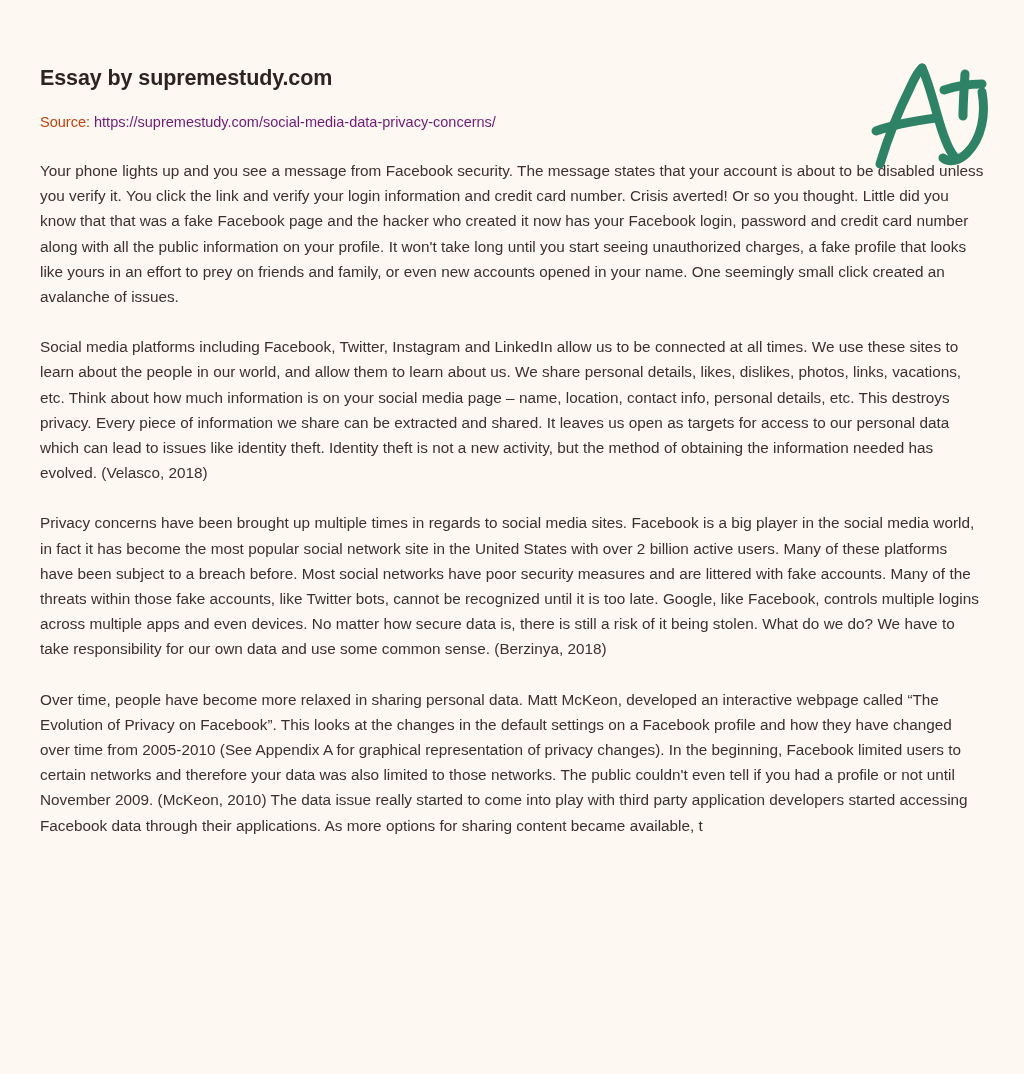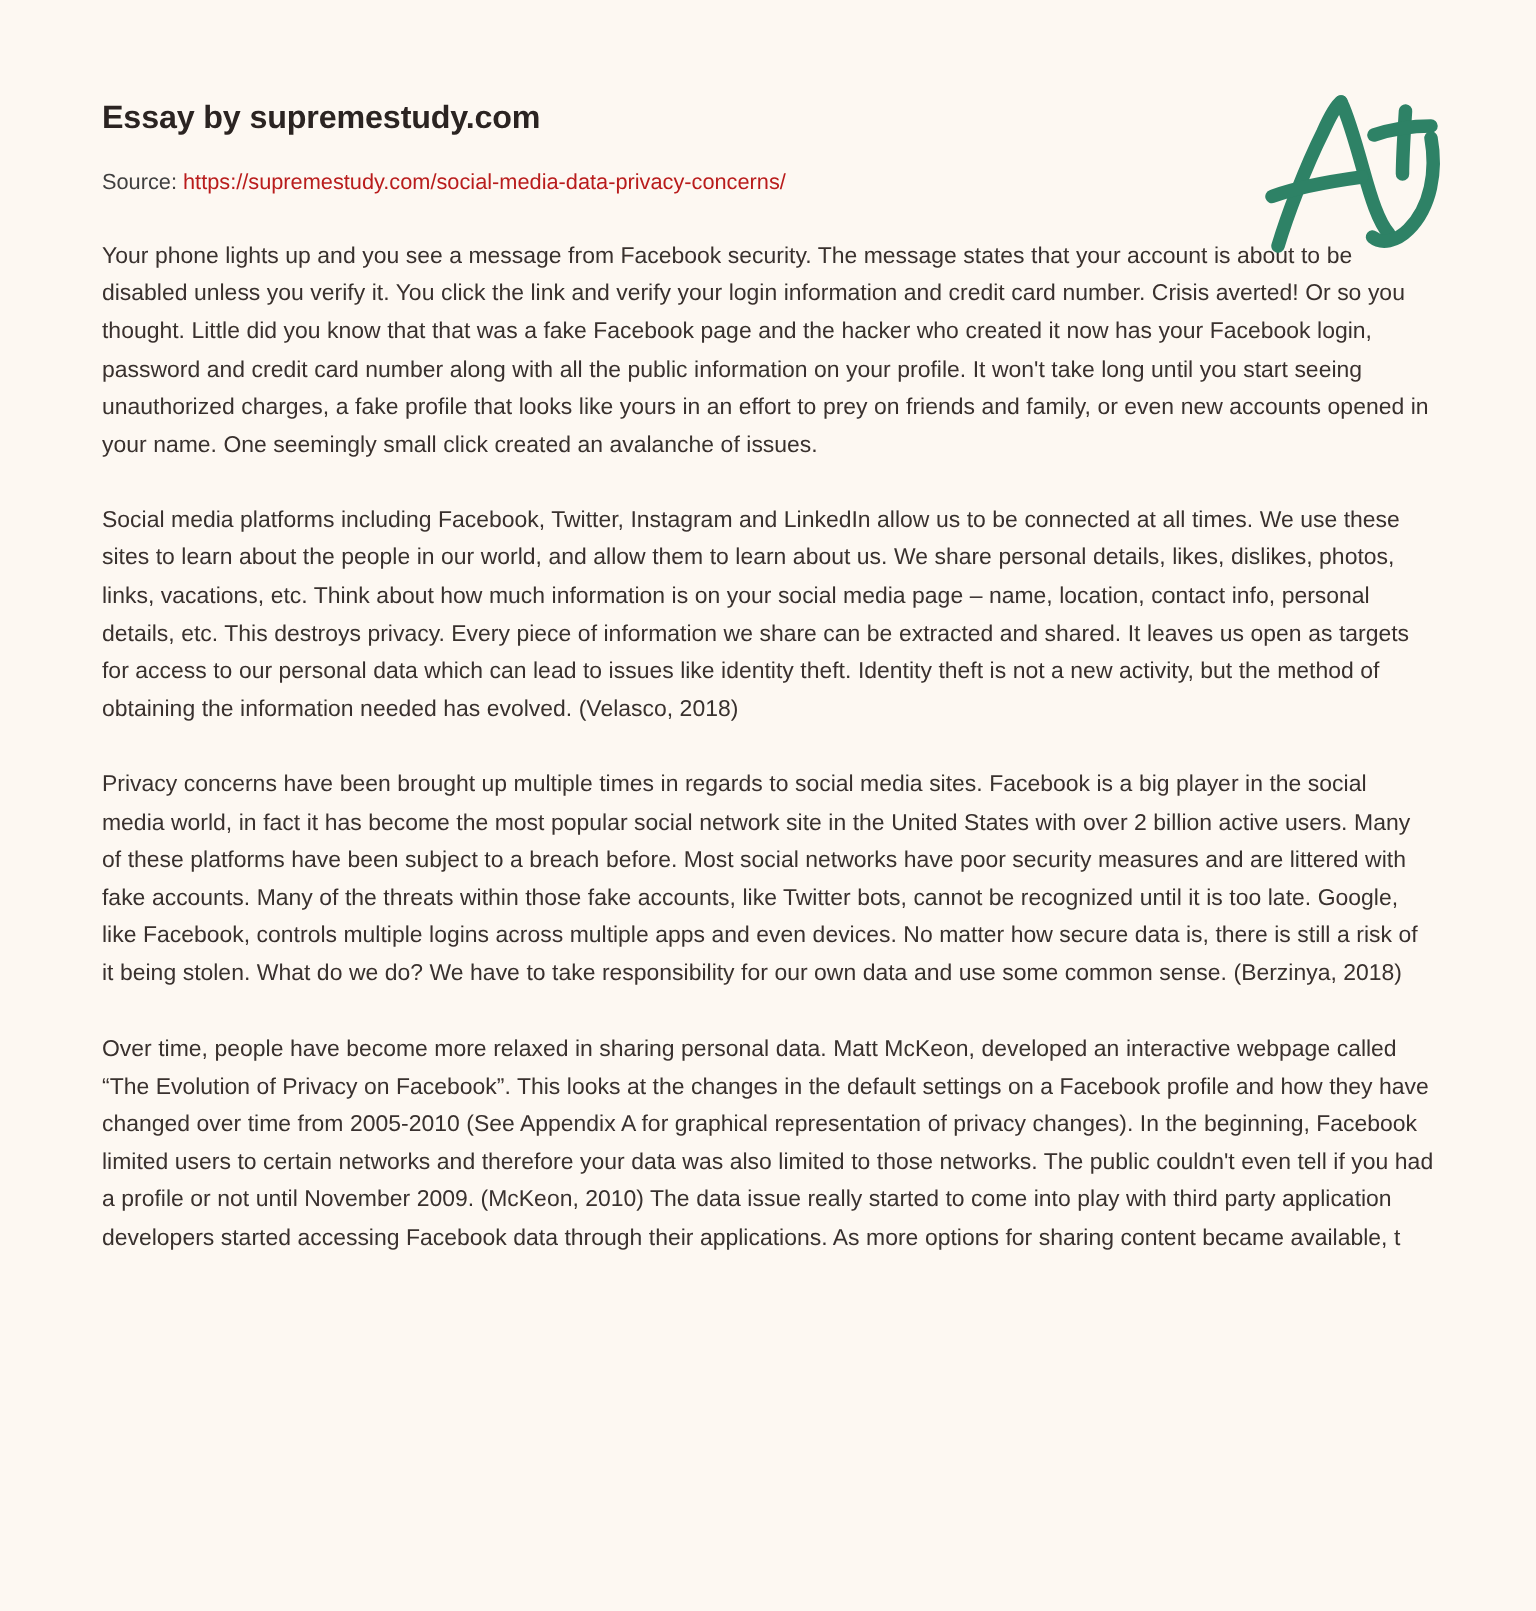--- a/index.html
+++ b/index.html
@@ -13,21 +13,21 @@
     font-family: "Liberation Sans", sans-serif;
     overflow: hidden;
     position: relative;
   }
 
   .page {
     position: relative;
     width: 1024px;
     height: 1074px;
     box-sizing: border-box;
-    padding: 0 68px;
+    padding: 0 40px;
   }
 
   
   .header {
     position: relative;
     padding-top: 66px;
     height: 118px;
     box-sizing: border-box;
   }
 
@@ -40,24 +40,24 @@
     margin: 0;
   }
 
   .source-line {
     margin-top: 22px;
     font-size: 14.5px;
     line-height: 1.2;
     white-space: nowrap;
   }
   .source-label {
-    color: #404040;
+    color: #c2410c;
   }
   .source-url {
-    color: #b91c1c;
+    color: #701a75;
     text-decoration: none;
   }
 
   
   .logo {
     position: absolute;
     top: 52px;
     right: -10px;
     width: 130px;
     height: 120px;

